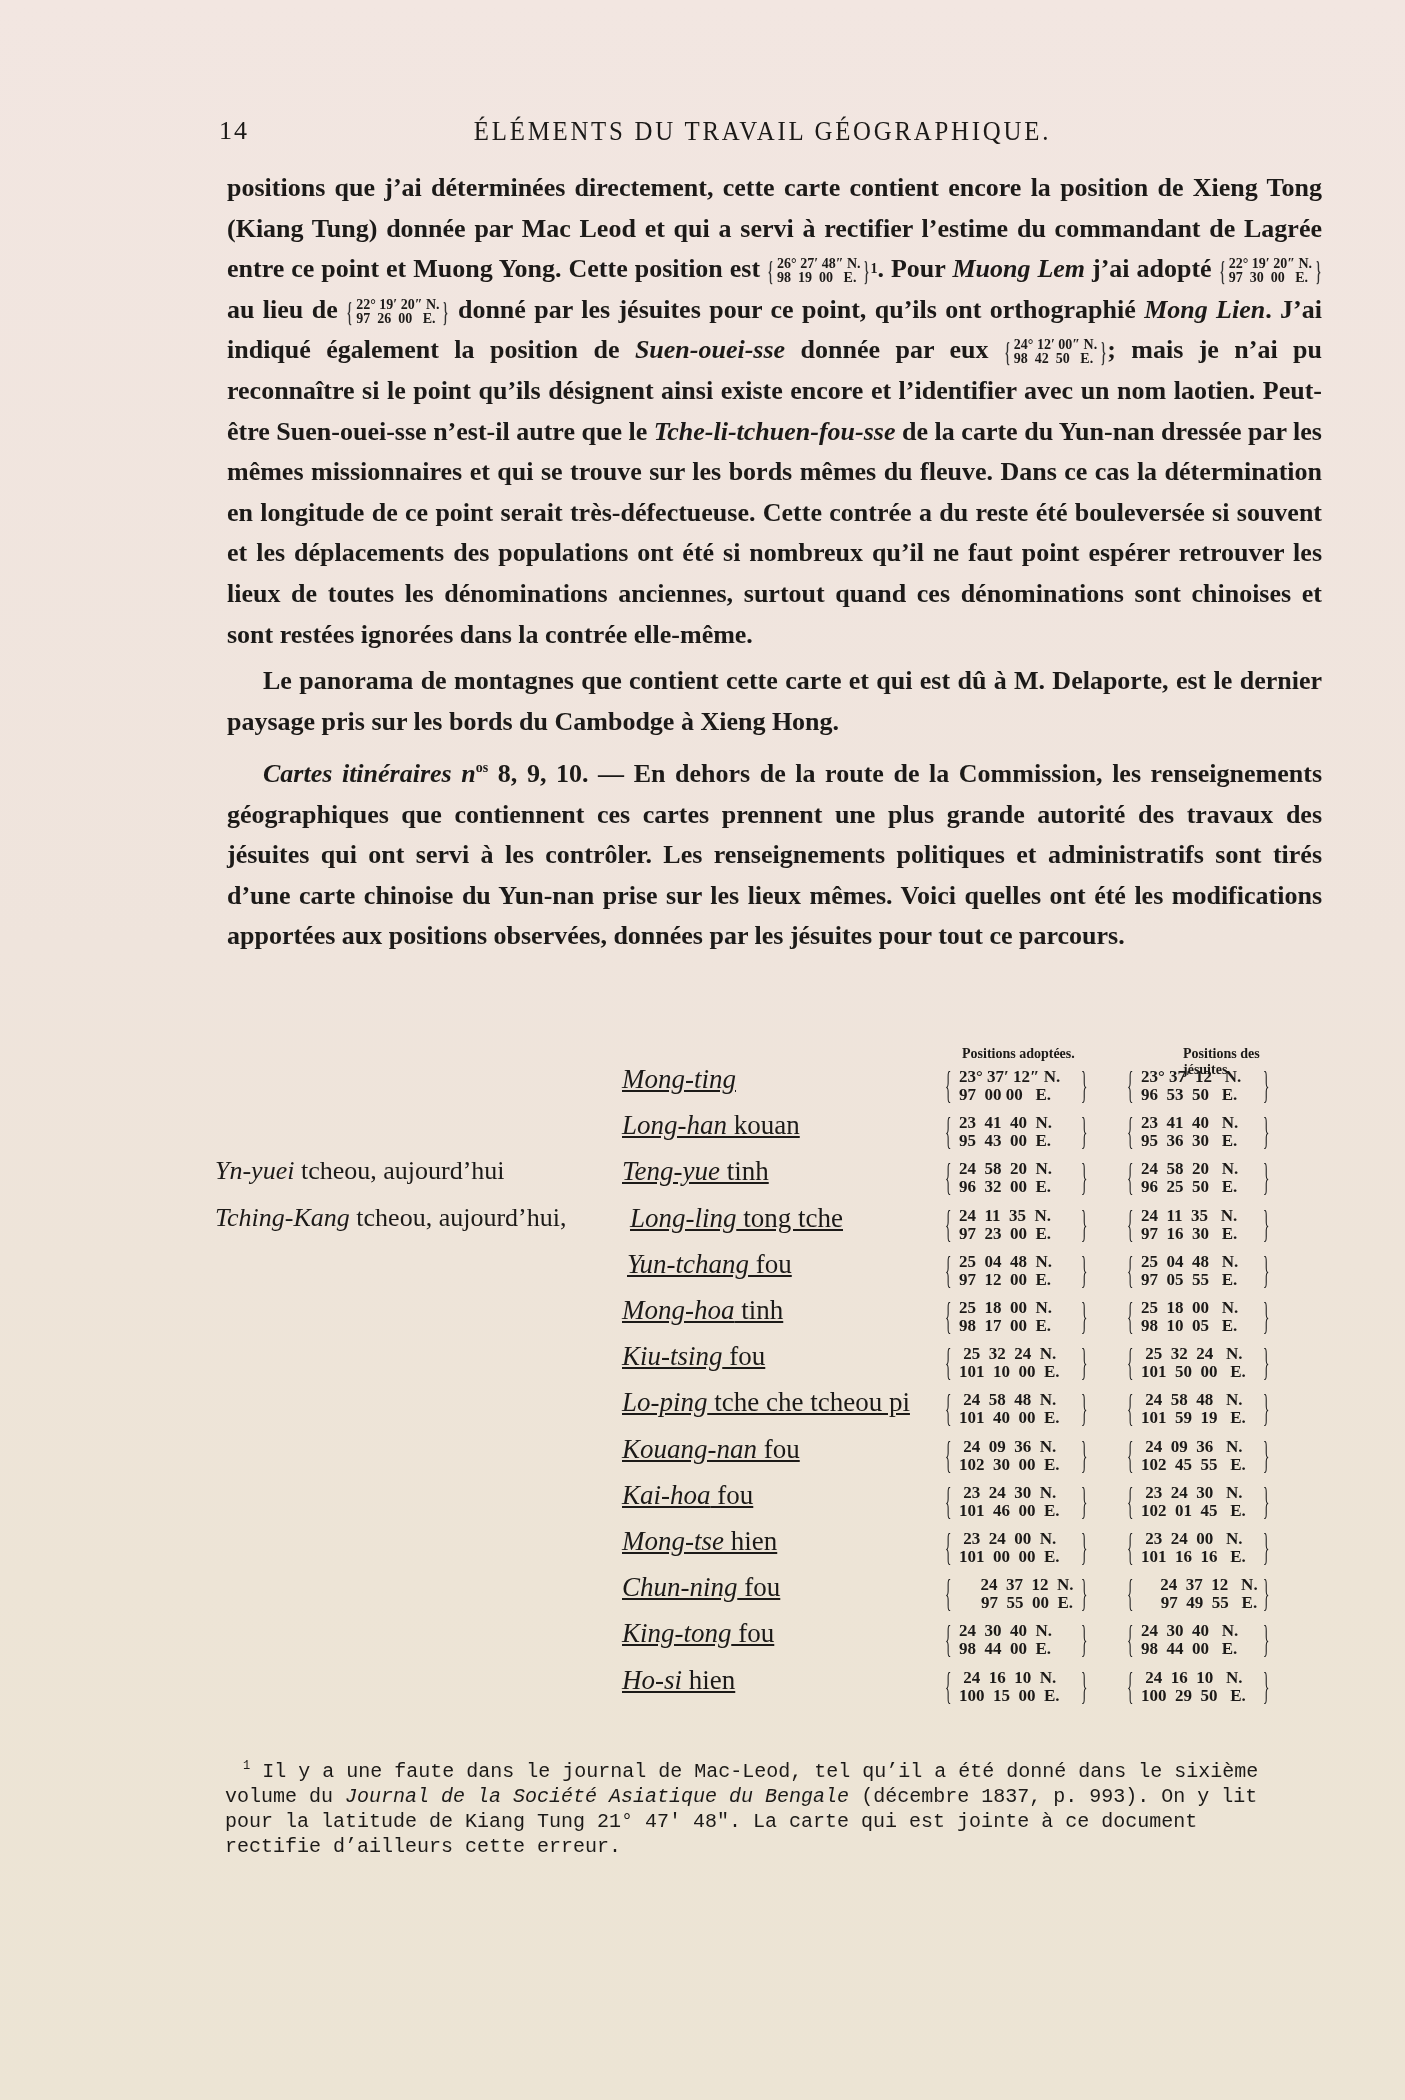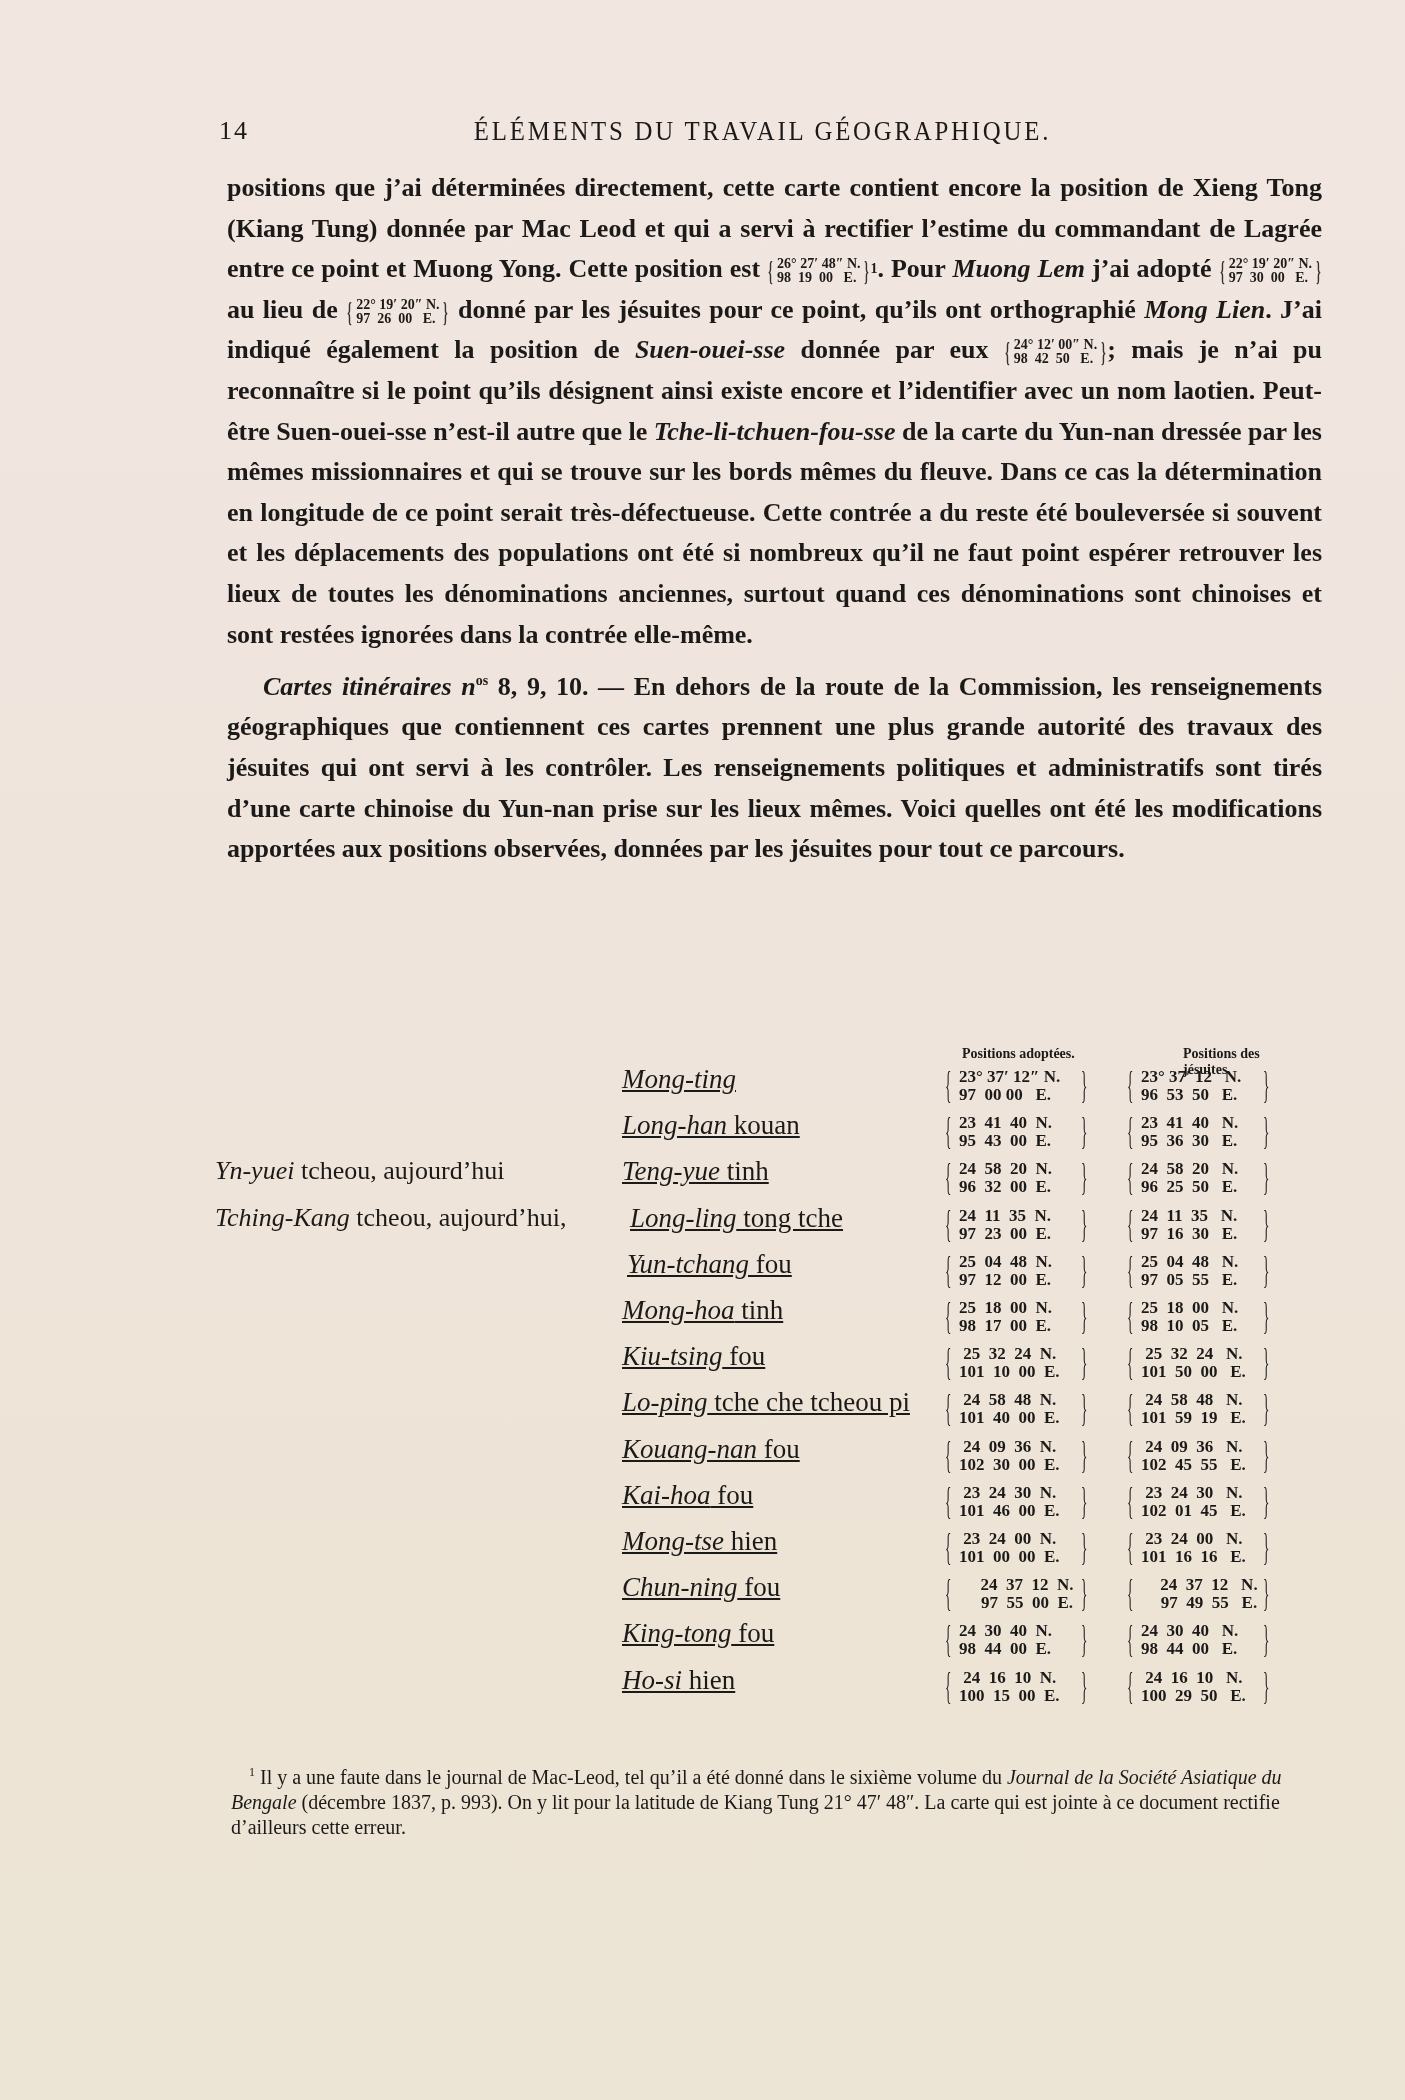--- a/index.html
+++ b/index.html
@@ -34,21 +34,21 @@
   .place { position: absolute; top: 0; font-size: 27px; white-space: nowrap; text-decoration: underline; }
   .cell { position: absolute; top: 4px; font-size: 17px; line-height: 18px; font-weight: bold; width: 150px; font-family: "Liberation Serif", serif; }
   .cell .ln { display: block; white-space: pre; padding-left: 14px; }
   .cell::before, .cell::after { position: absolute; top: -2px; font-size: 38px; line-height: 38px; font-weight: normal; transform: scaleX(0.35); color: #222; }
   .cell::before { content: "{"; left: -6px; }
   .cell::after { content: "}"; right: 2px; }
   .cell.c1 { left: 730px; }
   .cell.c2 { left: 912px; }
 
   .footnote { position: absolute; top: 1744px; left: 0; width: 1095px; font-size: 20px; line-height: 25px; }
-  .footnote p { margin: 16px; text-indent: 18px; }
+  .footnote p { margin: 10px; text-indent: 18px; font-family: Liberation Mono, monospace; }
 </style>
 </head>
 <body>
 
 <div class="page">
 
   <div class="header">
     <span class="pageno">14</span>
     <div class="running-title">ÉLÉMENTS DU TRAVAIL GÉOGRAPHIQUE.</div>
   </div>
@@ -62,20 +62,21 @@
       <span>au lieu de</span>
       <span class="coord"><span>22° 19′ 20″ N.</span><span>97  26  00   E.</span></span>
       <span>donné par les jésuites pour ce point, qu’ils ont orthographié</span>
       <i>Mong Lien</i><span>. J’ai indiqué également la position de</span>
       <i>Suen-ouei-sse</i>
       <span>donnée par eux</span>
       <span class="coord"><span>24° 12′ 00″ N.</span><span>98  42  50   E.</span></span><span>; mais je n’ai pu reconnaître si le point qu’ils désignent ainsi existe encore et l’identifier avec un nom laotien. Peut-être Suen-ouei-sse n’est-il autre que le</span>
       <i>Tche-li-tchuen-fou-sse</i>
       <span>de la carte du Yun-nan dressée par les mêmes missionnaires et qui se trouve sur les bords mêmes du fleuve. Dans ce cas la détermination en longitude de ce point serait très-défectueuse. Cette contrée a du reste été bouleversée si souvent et les déplacements des populations ont été si nombreux qu’il ne faut point espérer retrouver les lieux de toutes les dénominations anciennes, surtout quand ces dénominations sont chinoises et sont restées ignorées dans la contrée elle-même.</span>
     </p>
+    <p class="indent">Le panorama de montagnes que contient cette carte et qui est dû à M. Delaporte, est le dernier paysage pris sur les bords du Cambodge à Xieng Hong.</p>
     <p class="indent"><i>Cartes itinéraires n</i><sup style="font-size:14px">os</sup><span> 8, 9, 10. — En dehors de la route de la Commission, les renseignements géographiques que contiennent ces cartes prennent une plus grande autorité des travaux des jésuites qui ont servi à les contrôler. Les renseignements politiques et administratifs sont tirés d’une carte chinoise du Yun-nan prise sur les lieux mêmes. Voici quelles ont été les modifications apportées aux positions observées, données par les jésuites pour tout ce parcours.</span></p>
   </div>
 
   <div class="table">
     <div class="col-head h1">Positions adoptées.</div>
     <div class="col-head h2">Positions des jésuites.</div>
     <div id="rows">
         <div class="trow" style="top: 24px;">
           <span class="place" style="left:407px"><i>Mong-ting</i><span></span></span>
           <div class="cell c1">

